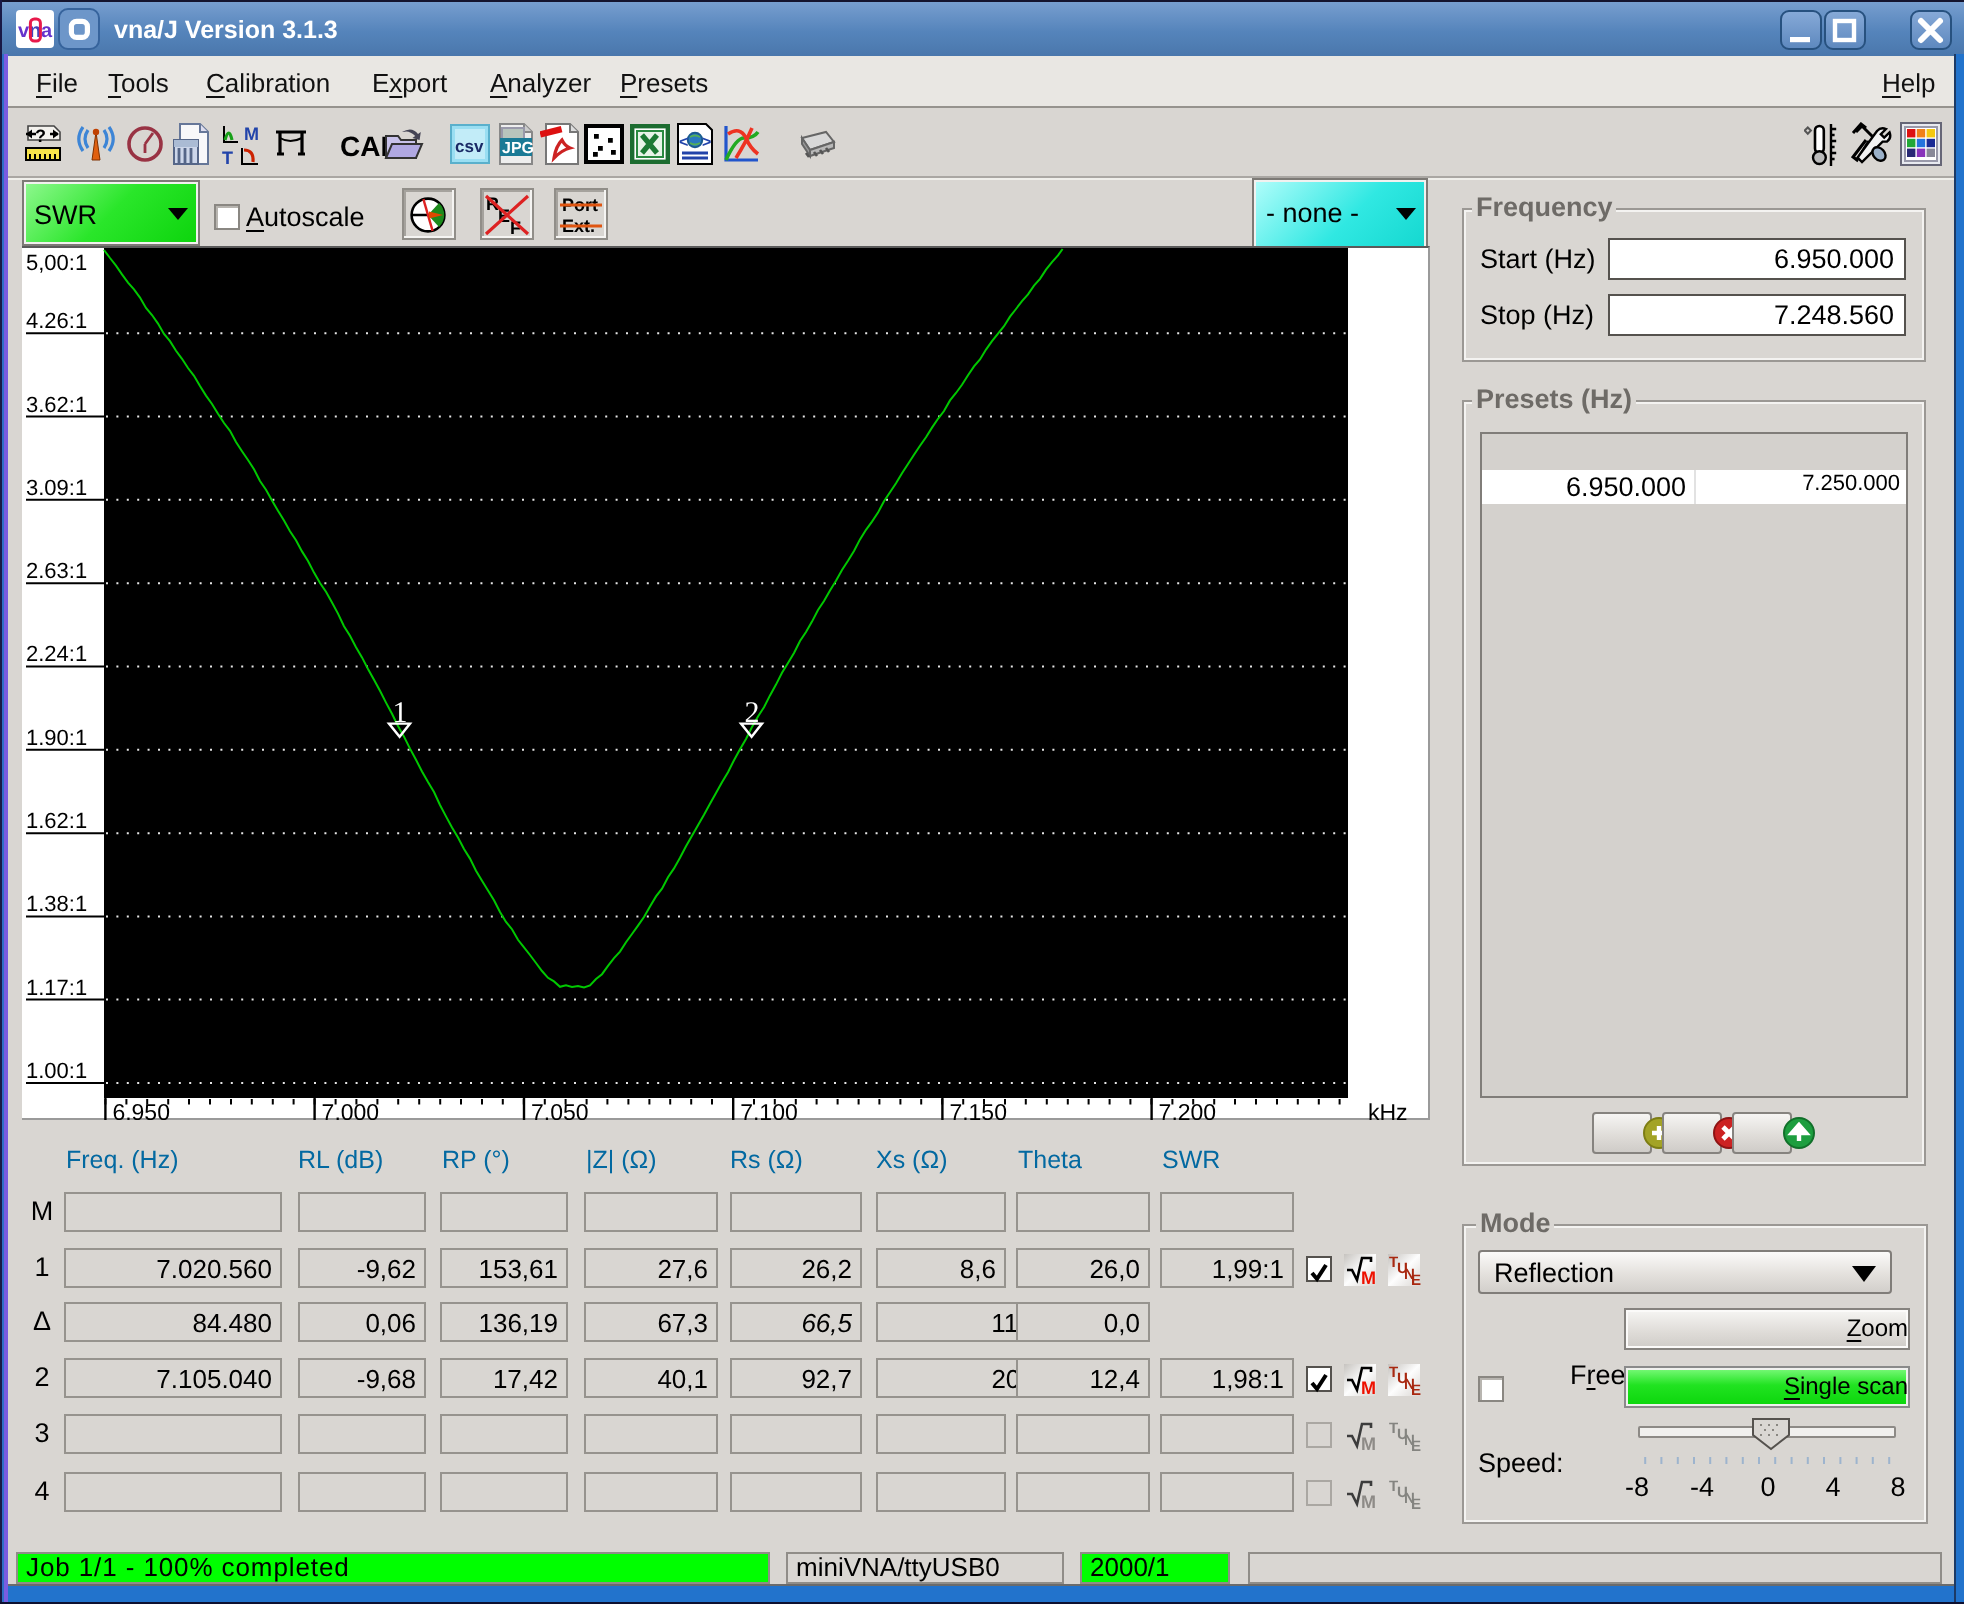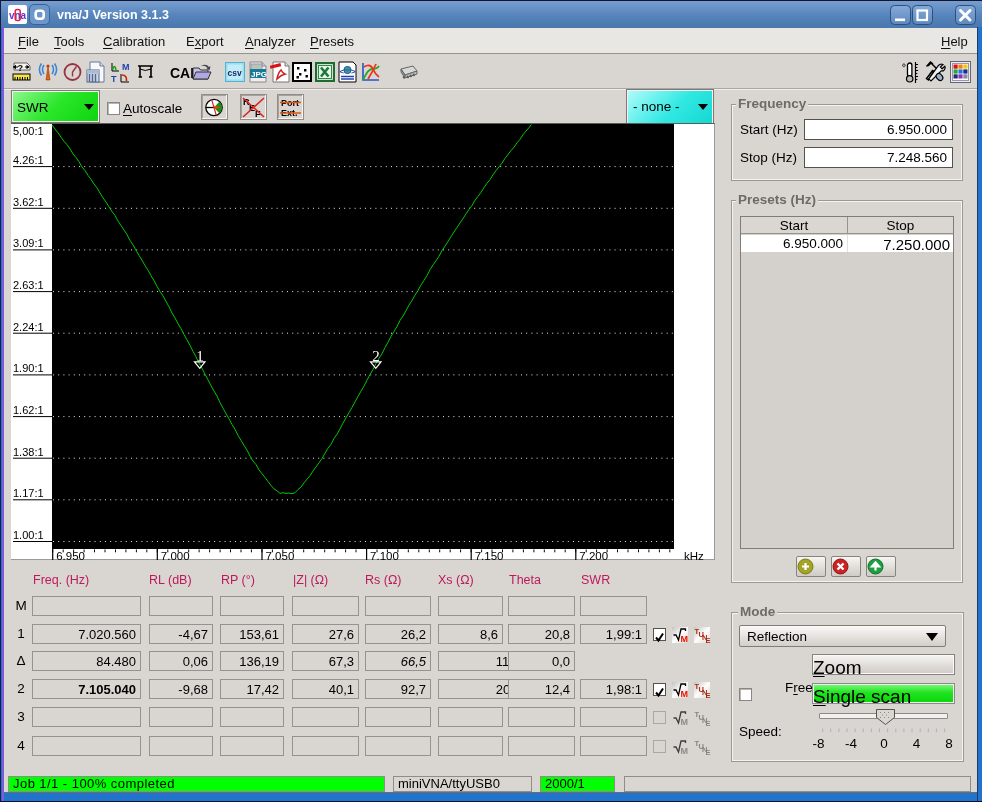--- a/index.html
+++ b/index.html
@@ -37,31 +37,31 @@
 .carr { position:absolute; width:0; height:0; border-left:5px solid transparent; border-right:5px solid transparent; border-top:6px solid #000; }
 .cb { position:absolute; width:13px; height:13px; background:#fff; border:1px solid #8a8782; box-shadow:inset 1px 1px 0 #b8b5b0; }
 .lbl13 { position:absolute; font-size:13.5px; color:#000; }
 .icbtn { position:absolute; width:27px; height:26px; top:94px; border:1px solid #918e89; background:#d9d6d2; box-shadow:inset -1px -1px 0 #f5f4f2, inset 1px 1px 0 #a5a29d; }
 
 
 #chart { left:11px; top:123px; width:704px; height:437px; background:#fff; border-top:1px solid #5a5a5a; border-right:1px solid #9a9a9a; border-bottom:1px solid #9a9a9a; }
 
 
 .f { position:absolute; height:20px; background:#d9d6d2; border:1px solid #96938e; font-size:13px; color:#000; text-align:right; padding:2px 4px 0 0; }
-.hdr { position:absolute; top:573px; font-size:12.5px; color:#be185d; }
+.hdr { position:absolute; top:573px; font-size:12.5px; color:#0369a1; }
 .rlb { position:absolute; font-size:13.5px; color:#000; }
 
 
 .sbox { position:absolute; top:776px; height:16px; border:1px solid #908d88; font-size:13px; line-height:13.5px; color:#000; padding:0 0 0 4px; }
 
 
 .grp { position:absolute; border:1px solid #9b9894; box-shadow:1px 1px 0 #f4f3f1 inset, -1px -1px 0 #f4f3f1 inset; }
 .gtitle { position:absolute; font-size:13.5px; font-weight:bold; color:#6e6b67; background:#d9d6d2; padding:0 2px; }
 .inp { position:absolute; background:#fff; border:1px solid #55524e; font-size:13.5px; text-align:right; padding:2px 5px 0 0; color:#000; }
-.btn { position:absolute; background:linear-gradient(#f6f5f3,#dedbd7 60%,#cfccc8); border:1px solid #86837f; border-radius:2px; font-size:19px; color:#000; text-align:left; }
+.btn { position:absolute; background:linear-gradient(#f6f5f3,#dedbd7 60%,#cfccc8); border:1px solid #86837f; border-radius:2px; font-size:12px; color:#000; text-align:right;padding-left:24px; }
 </style>
 </head>
 <body>
 
 <div class="abs" id="bL"></div>
 <div class="abs" id="bL2"></div>
 <div class="abs" id="bL3"></div>
 <div class="abs" id="bR"></div>
 <div class="abs" id="bR2"></div>
 <div class="abs" id="bB"></div>
@@ -339,37 +339,37 @@
 <div class="f" style="left:32px; top:596px; width:109px;"></div>
 <div class="f" style="left:149px; top:596px; width:64px;"></div>
 <div class="f" style="left:220px; top:596px; width:64px;"></div>
 <div class="f" style="left:292px; top:596px; width:67px;"></div>
 <div class="f" style="left:365px; top:596px; width:66px;"></div>
 <div class="f" style="left:438px; top:596px; width:65px;"></div>
 <div class="f" style="left:508px; top:596px; width:67px;"></div>
 <div class="f" style="left:580px; top:596px; width:67px;"></div>
 <span class="rlb" style="left:14px; top:626px; width:14px; text-align:center;">1</span>
 <div class="f" style="left:32px; top:624px; width:109px;">7.020.560</div>
-<div class="f" style="left:149px; top:624px; width:64px;">-4,67</div>
+<div class="f" style="left:149px; top:624px; width:64px;">-9,62</div>
 <div class="f" style="left:220px; top:624px; width:64px;">153,61</div>
 <div class="f" style="left:292px; top:624px; width:67px;">27,6</div>
 <div class="f" style="left:365px; top:624px; width:66px;">26,2</div>
 <div class="f" style="left:438px; top:624px; width:65px;">8,6</div>
-<div class="f" style="left:508px; top:624px; width:67px;">20,8</div>
+<div class="f" style="left:508px; top:624px; width:67px;">26,0</div>
 <div class="f" style="left:580px; top:624px; width:67px;">1,99:1</div>
 <span class="rlb" style="left:14px; top:653px; width:14px; text-align:center;">Δ</span>
 <div class="f" style="left:32px; top:651px; width:109px;">84.480</div>
 <div class="f" style="left:149px; top:651px; width:64px;">0,06</div>
 <div class="f" style="left:220px; top:651px; width:64px;">136,19</div>
 <div class="f" style="left:292px; top:651px; width:67px;">67,3</div>
 <div class="f" style="left:365px; top:651px; width:66px;font-style:italic;">66,5</div>
 <div class="f" style="left:438px; top:651px; width:87px;">11,8</div>
 <div class="f" style="left:508px; top:651px; width:67px;">0,0</div>
 <span class="rlb" style="left:14px; top:681px; width:14px; text-align:center;">2</span>
-<div class="f" style="left:32px; top:679px; width:109px;font-weight:bold;">7.105.040</div>
+<div class="f" style="left:32px; top:679px; width:109px;">7.105.040</div>
 <div class="f" style="left:149px; top:679px; width:64px;">-9,68</div>
 <div class="f" style="left:220px; top:679px; width:64px;">17,42</div>
 <div class="f" style="left:292px; top:679px; width:67px;">40,1</div>
 <div class="f" style="left:365px; top:679px; width:66px;">92,7</div>
 <div class="f" style="left:438px; top:679px; width:88px;">20,4</div>
 <div class="f" style="left:508px; top:679px; width:67px;">12,4</div>
 <div class="f" style="left:580px; top:679px; width:67px;">1,98:1</div>
 <span class="rlb" style="left:14px; top:709px; width:14px; text-align:center;">3</span>
 <div class="f" style="left:32px; top:707px; width:109px;"></div>
 <div class="f" style="left:149px; top:707px; width:64px;"></div>
@@ -462,28 +462,23 @@
 
 <div class="grp" style="left:731px; top:104px; width:232px; height:77px;"></div>
 <span class="gtitle" style="left:736px; top:96px;">Frequency</span>
 <span class="lbl13" style="left:740px; top:122px;">Start (Hz)</span>
 <div class="inp" style="left:804px; top:119px; width:149px; height:21px;">6.950.000</div>
 <span class="lbl13" style="left:740px; top:150px;">Stop (Hz)</span>
 <div class="inp" style="left:804px; top:147px; width:149px; height:21px;">7.248.560</div>
 <div class="grp" style="left:731px; top:200px; width:232px; height:383px;"></div>
 <span class="gtitle" style="left:736px; top:192px;">Presets (Hz)</span>
 <div class="abs" style="left:740px; top:216px; width:214px; height:333px; border:1px solid #807d79; background:#d4d1cd;">
-<div style="position:absolute; left:0; top:0; width:212px; height:17px; background:#dad7d3; border-bottom:1px solid #96938e;">
-<span style="position:absolute; left:0; width:106px; text-align:center; top:1px; font-size:13.5px;">Start</span>
-<span style="position:absolute; left:107px; width:105px; text-align:center; top:1px; font-size:13.5px;">Stop</span>
-<span style="position:absolute; left:106px; top:0; width:1px; height:17px; background:#96938e;"></span>
-</div>
 <div style="position:absolute; left:0; top:18px; width:212px; height:17px; background:#fff;">
 <span style="position:absolute; left:0; width:102px; text-align:right; top:1px; font-size:13.5px;">6.950.000</span>
-<span style="position:absolute; left:107px; width:102px; text-align:right; top:1px; font-size:15px;">7.250.000</span>
+<span style="position:absolute; left:107px; width:102px; text-align:right; top:1px; font-size:11px;">7.250.000</span>
 <span style="position:absolute; left:106px; top:0; width:1px; height:17px; background:#e2e2e2;"></span>
 </div>
 </div>
 <div class="btn" style="left:796px; top:556px; width:30px; height:21px;"><svg width="17" height="17" style="margin-top:1px">
       <circle cx="8.5" cy="8.5" r="7.5" fill="#a3a326" stroke="#7d7d14"></circle>
       <path d="M8.5 5 V12 M5 8.5 H12" stroke="#fff" stroke-width="2.2"></path>
     </svg></div>
 <div class="btn" style="left:831px; top:556px; width:30px; height:21px;"><svg width="17" height="17" style="margin-top:1px">
       <circle cx="8.5" cy="8.5" r="7.5" fill="#cc2222" stroke="#8e1414"></circle>
       <path d="M5.5 5.5 L11.5 11.5 M11.5 5.5 L5.5 11.5" stroke="#fff" stroke-width="2.4"></path>

